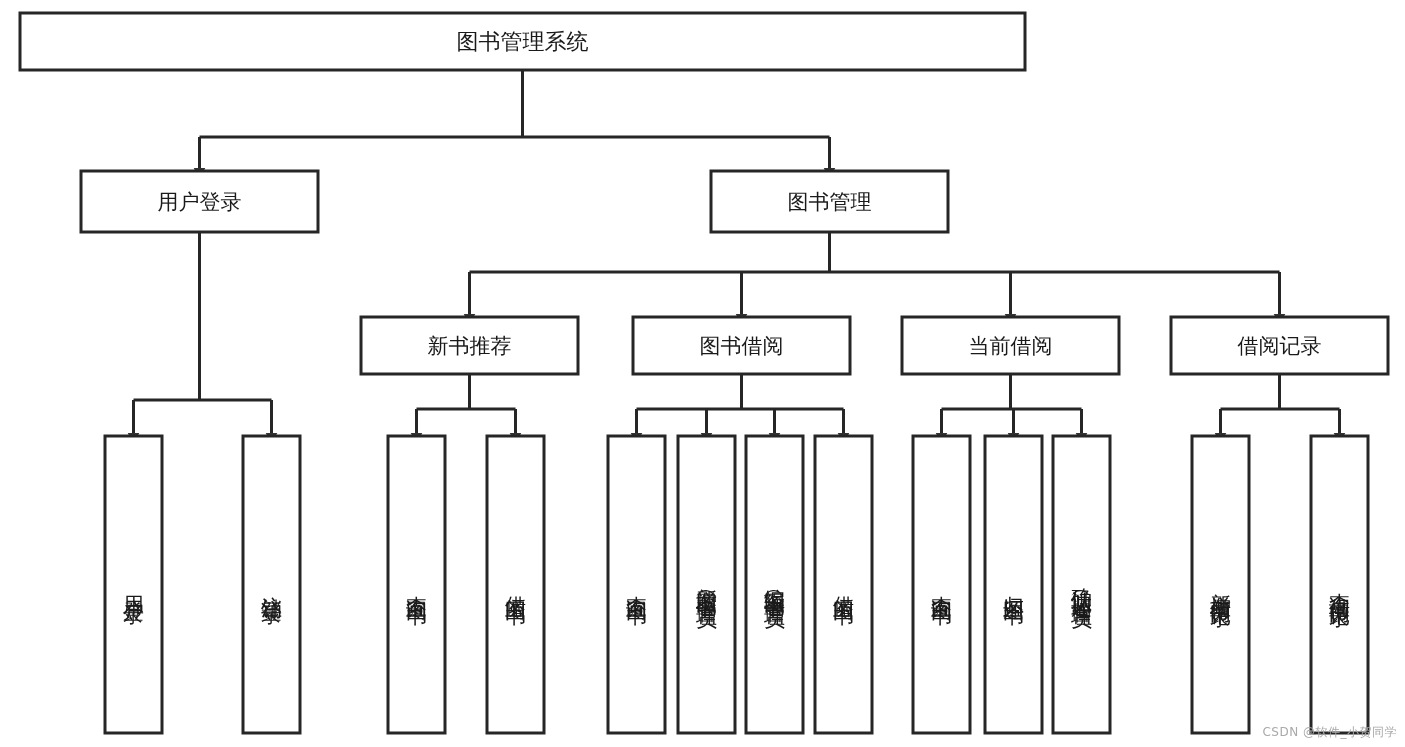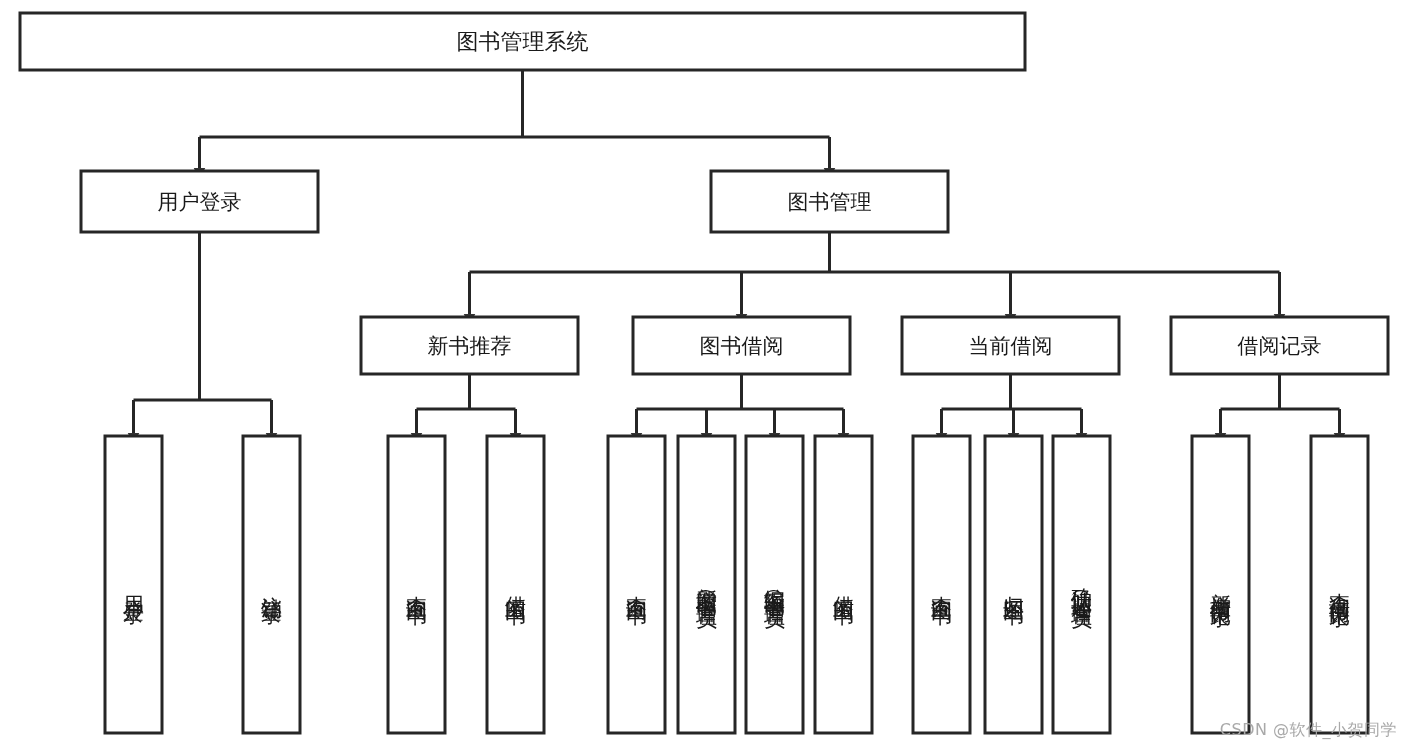--- a/index.html
+++ b/index.html
@@ -67,21 +67,21 @@
     justify-content: center;
     text-align: center;
     white-space: nowrap;
     pointer-events: none;
   }
   .watermark {
     position: absolute;
     right: 8px;
     bottom: 6px;
     font-family: "DejaVu Sans", "Liberation Sans", sans-serif;
-    font-size: 16px;
+    font-size: 12px;
     color: #a9a9a9;
     white-space: nowrap;
     letter-spacing: 0.5px;
   }
 </style>
 </head>
 <body>
 
 <div id="diagram-root">
 

